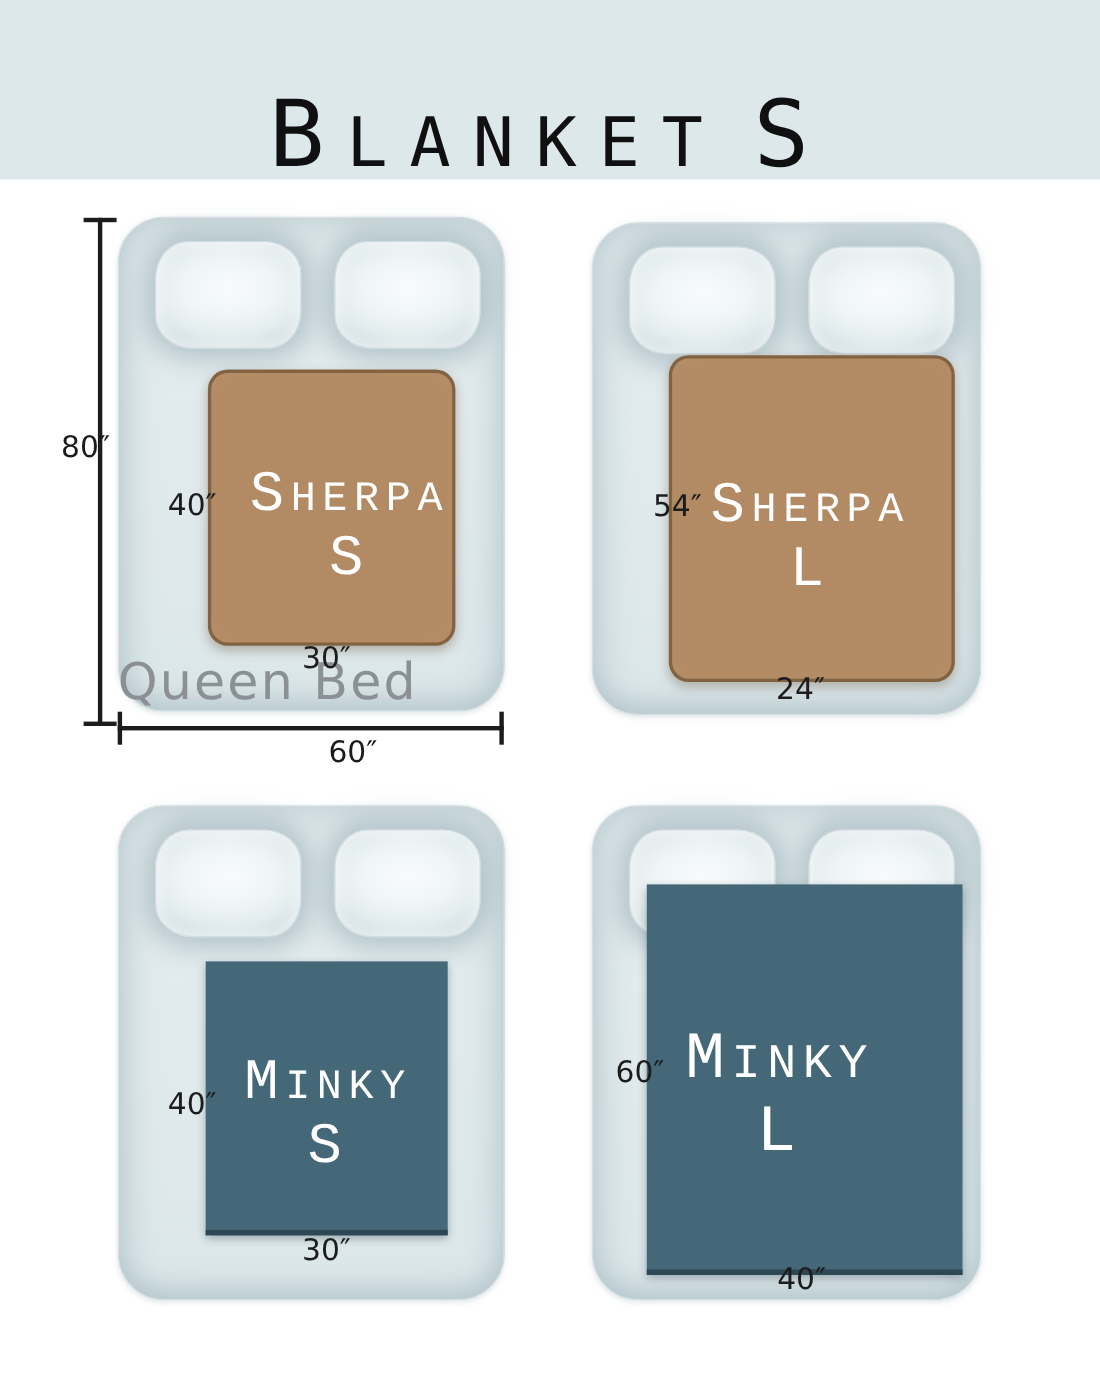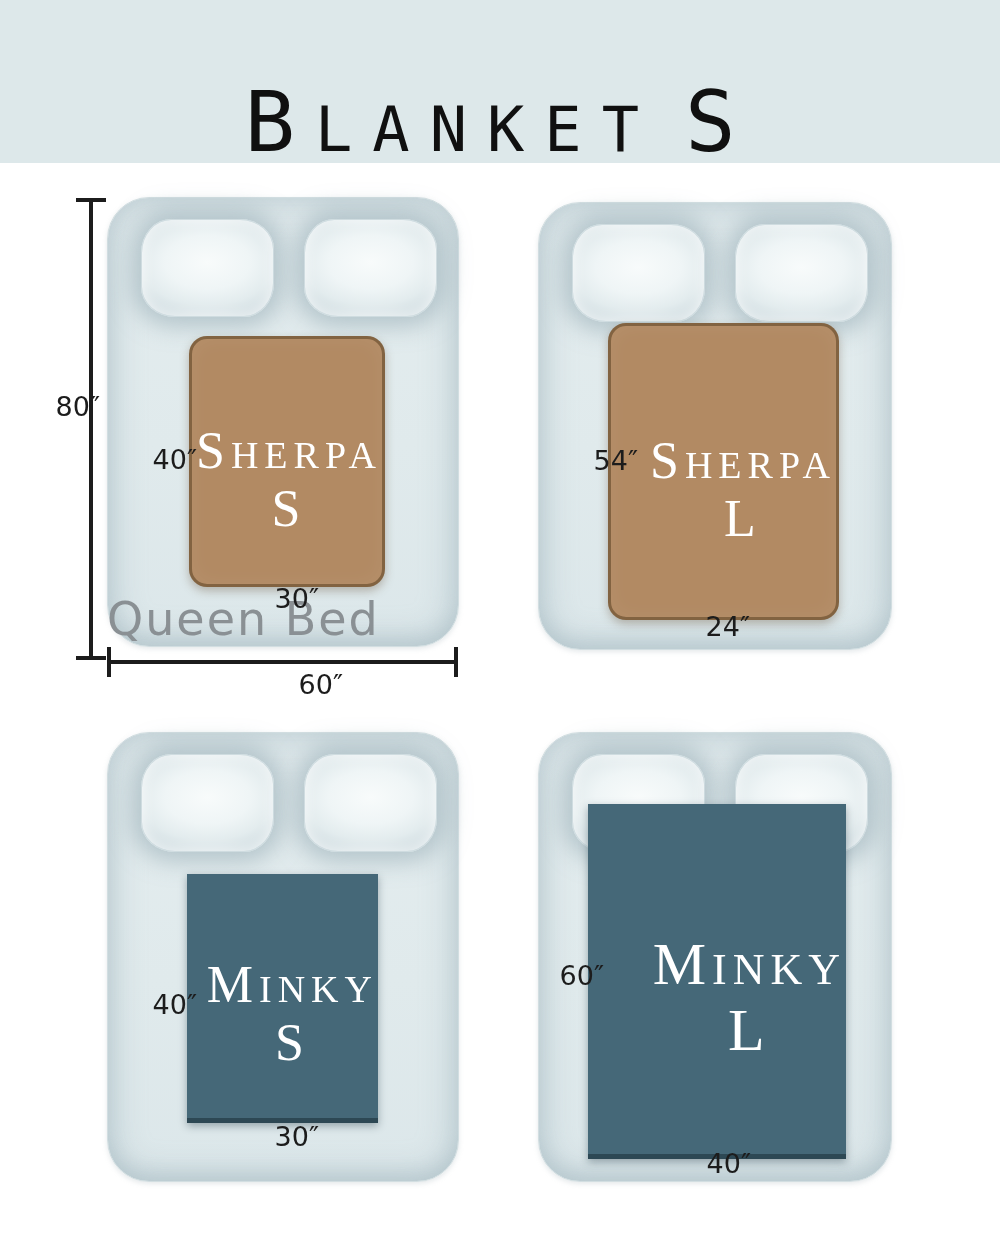--- a/index.html
+++ b/index.html
@@ -48,23 +48,24 @@
     border-radius:30px 34px 30px 34px / 34px 30px 34px 30px;
     box-shadow:0 0 22px 10px rgba(138,162,172,.5),
                inset 0 0 14px rgba(255,255,255,.85);
   }
   .p-left{left:33px;}
   .p-right{left:196px;}
 
   
   .blanket{
     position:absolute;z-index:3;
-    display:flex;align-items:center;justify-content:flex-end;
+    display:flex;align-items:center;justify-content:flex-start;
     color:#ffffff;text-align:center;
-    font-family:Liberation Serif, serif;
+    font-family:Liberation Mono, monospace;
+    padding-left:29px;
   }
   .blanket.sherpa{
     background:var(--sherpa,#b28a63);
     border:3px solid rgba(121,92,59,.85);
     border-radius:18px;
     box-shadow:0 4px 10px rgba(96,74,50,.35),inset 0 0 22px rgba(255,255,255,.06);
   }
   .blanket.minky{
     background:var(--minky,#456878);
     border-bottom:5px solid var(--minky-edge,#2d4854);

